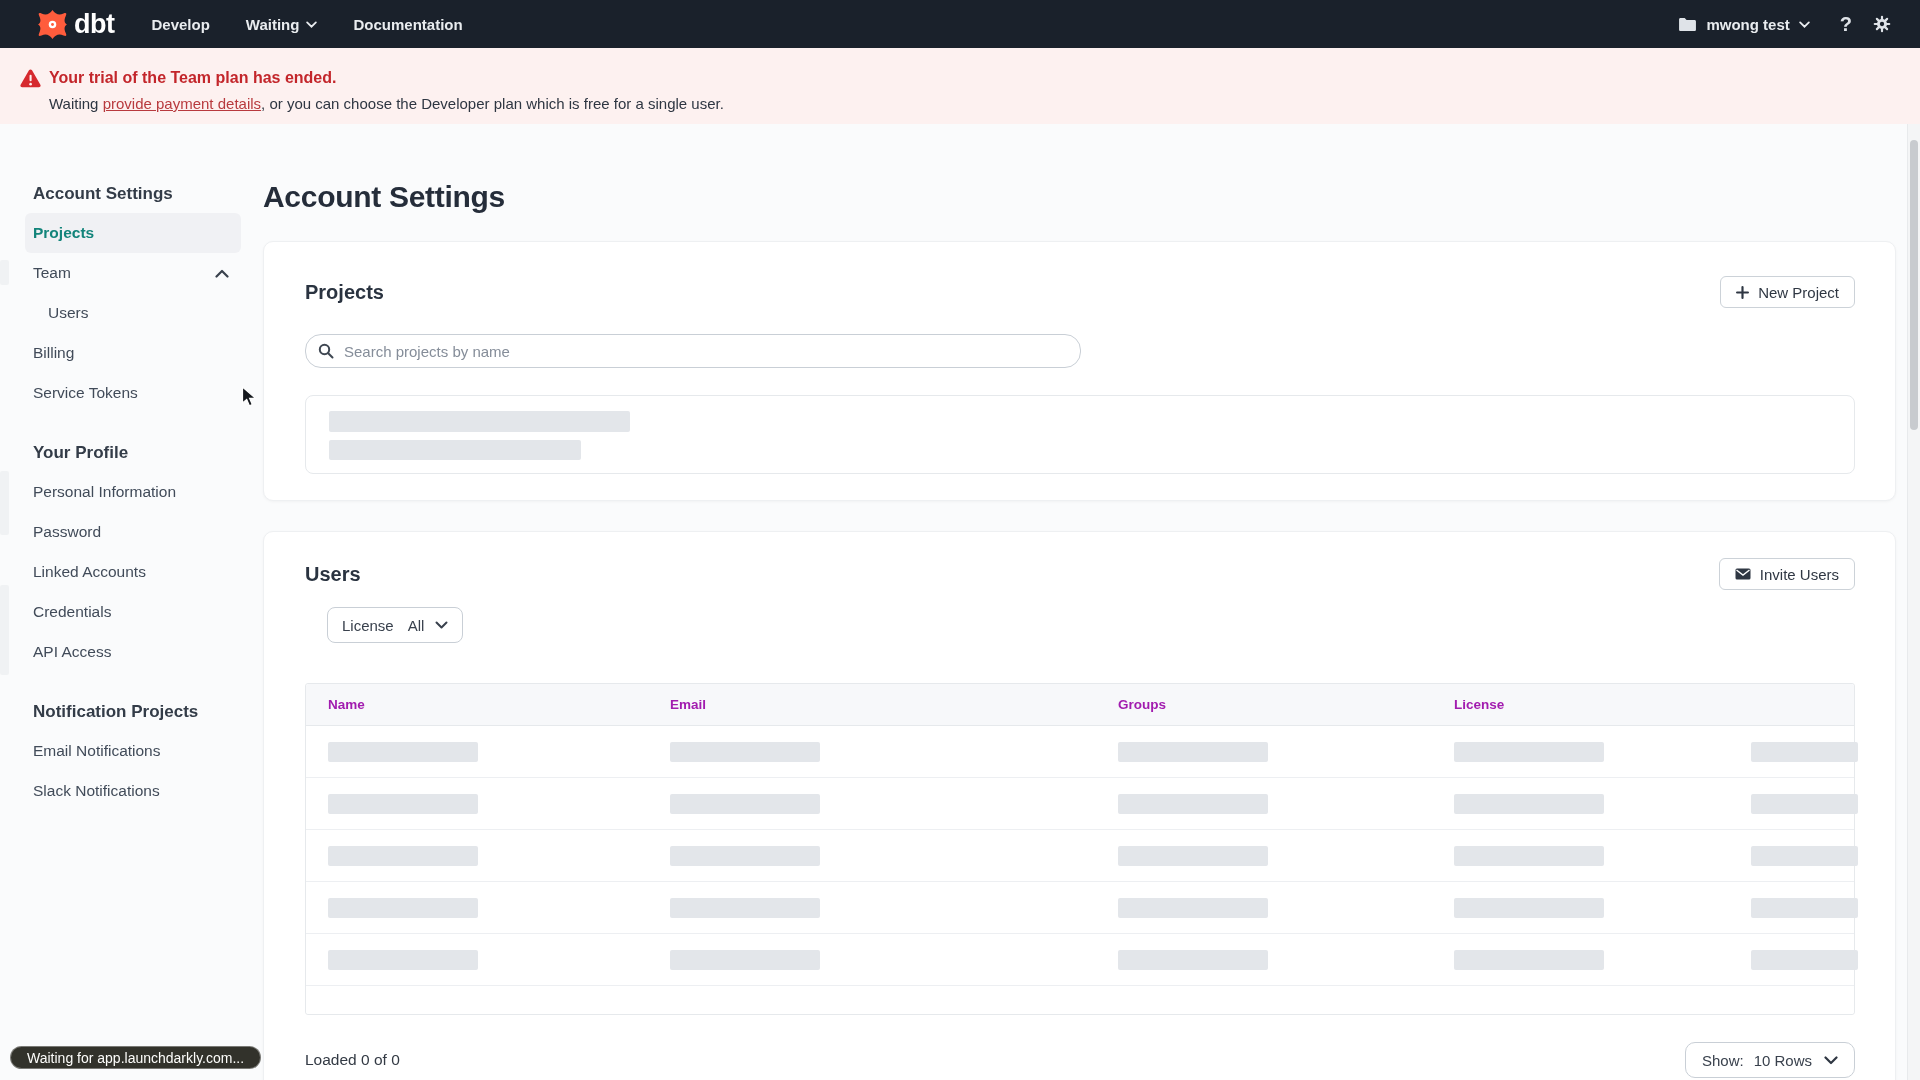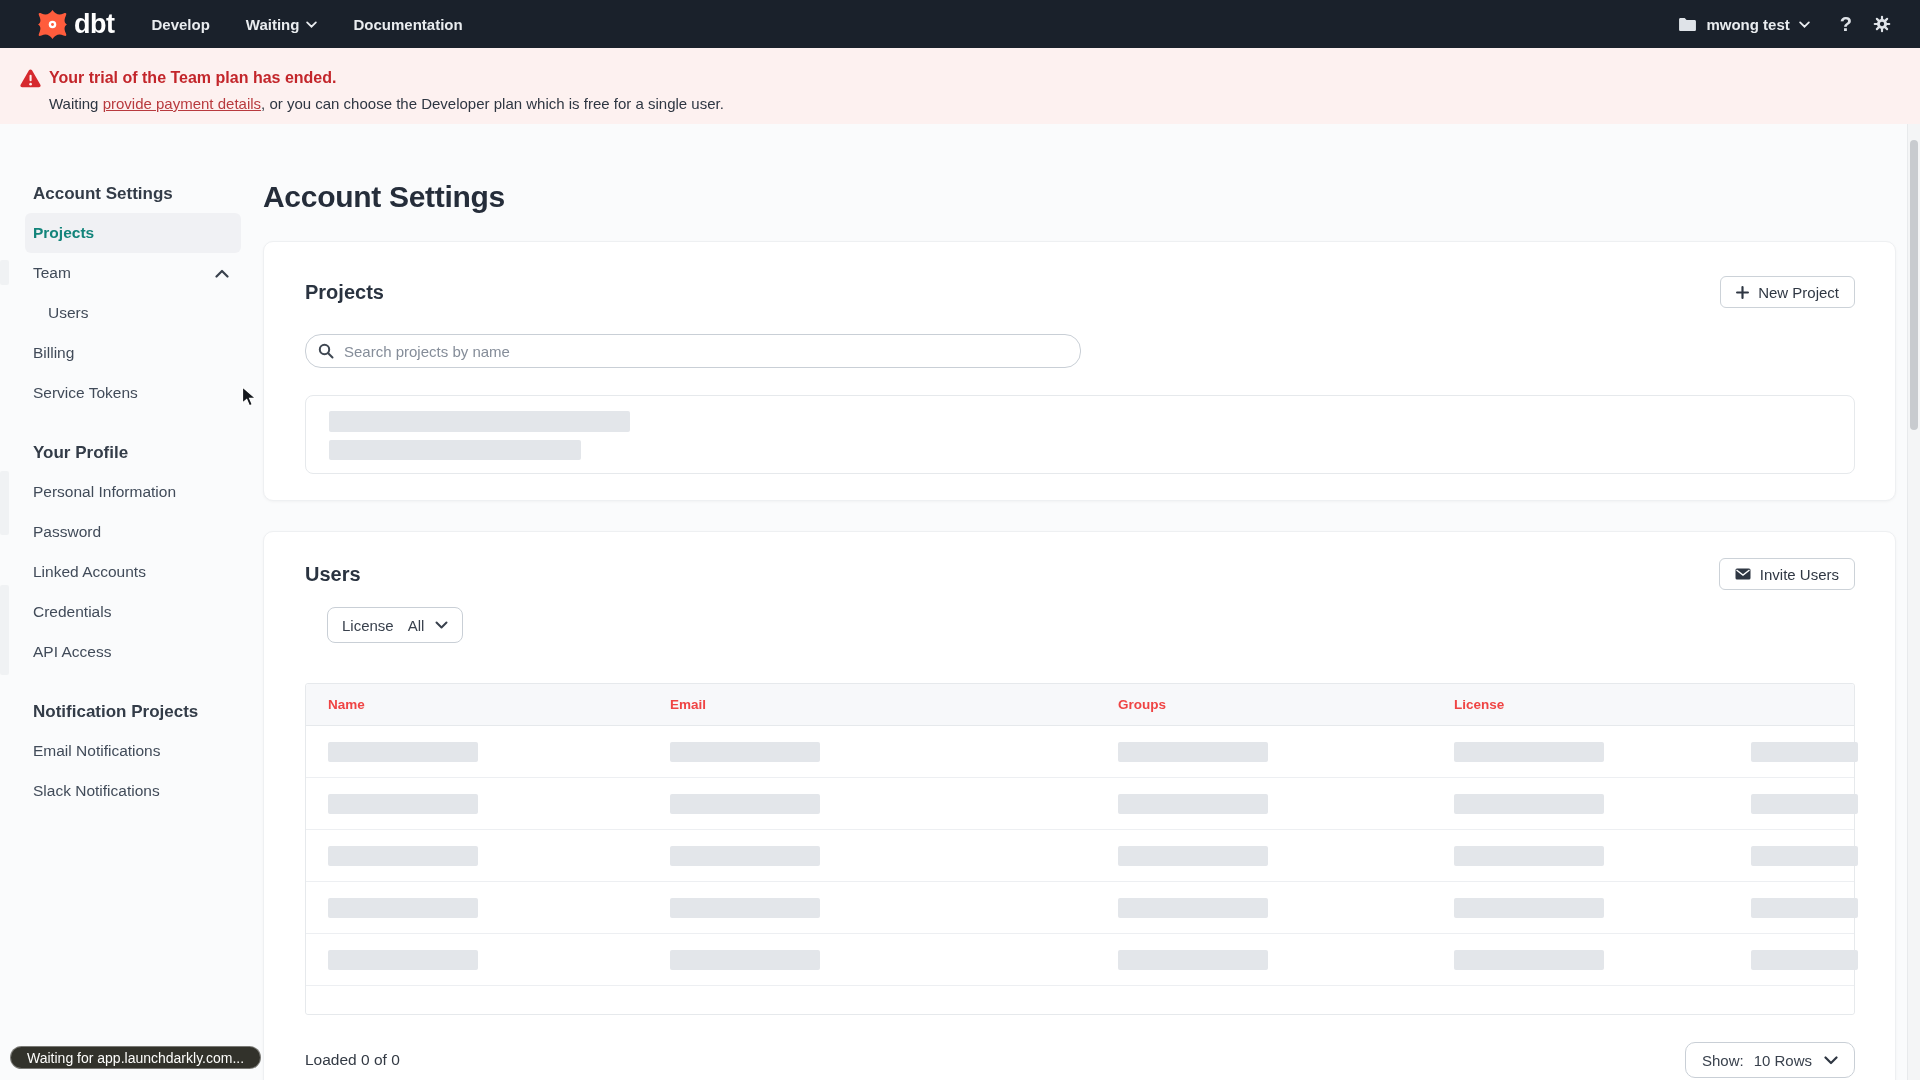--- a/index.html
+++ b/index.html
@@ -77,21 +77,21 @@
   .license-btn { margin-left:22px; height:36px; border:1px solid #c9cfd6; border-radius:8px;
                  background:#fff; display:flex; align-items:center; padding:0 14px;
                  font-size:15px; color:#39414d; cursor:pointer; font-family:inherit; }
   .license-btn .val { margin-left:14px; }
   .license-btn .chev { margin-left:11px; display:flex; }
 
   .table { margin-top:40px; border:1px solid #e6e9ec; border-radius:3px; }
   .thead { display:grid; grid-template-columns:342px 448px 336px 297px 1fr; height:42px;
            background:#f7f8fa; border-bottom:1px solid #e6e9ec; align-items:center;
            border-radius:3px 3px 0 0; }
-  .th { padding-left:22px; font-size:13.5px; font-weight:bold; color:#ef4444; }
+  .th { padding-left:22px; font-size:13.5px; font-weight:bold; color:#a21caf; }
   .trow { display:grid; grid-template-columns:342px 448px 336px 297px 1fr; height:52px;
           align-items:center; border-bottom:1px solid #edeff2; background:#fff; }
   .trow .skel { margin-left:22px; }
   .cellbar { width:150px; }
   .cellbar.last { width:107px; }
   .table-pad { height:28px; background:#fff; border-radius:0 0 3px 3px; }
 
   .tfoot { margin-top:27px; display:flex; justify-content:space-between; align-items:center; }
   .loaded-text { font-size:15.5px; color:#333a44; }
   .show-btn { height:36px; border:1px solid #c9cfd6; border-radius:10px; background:#fff;

